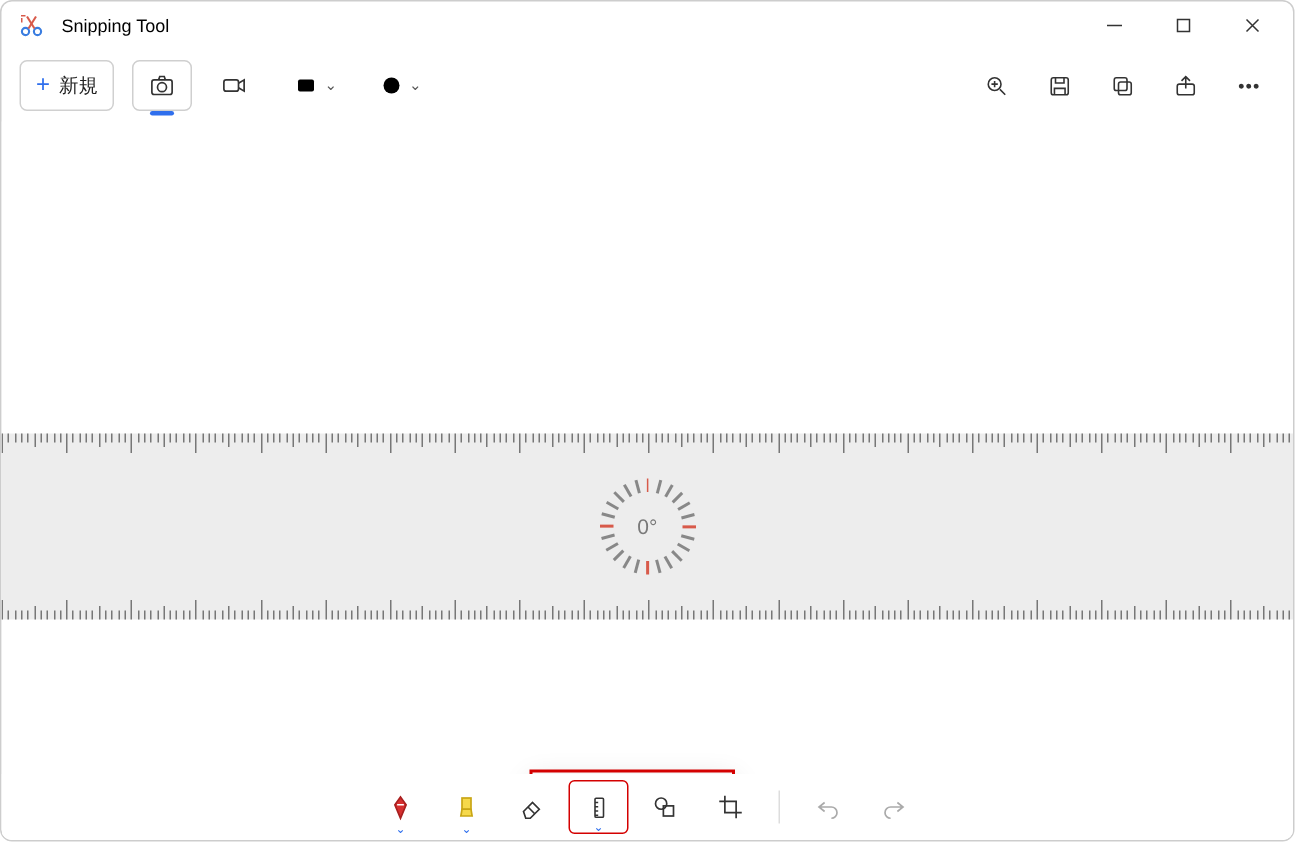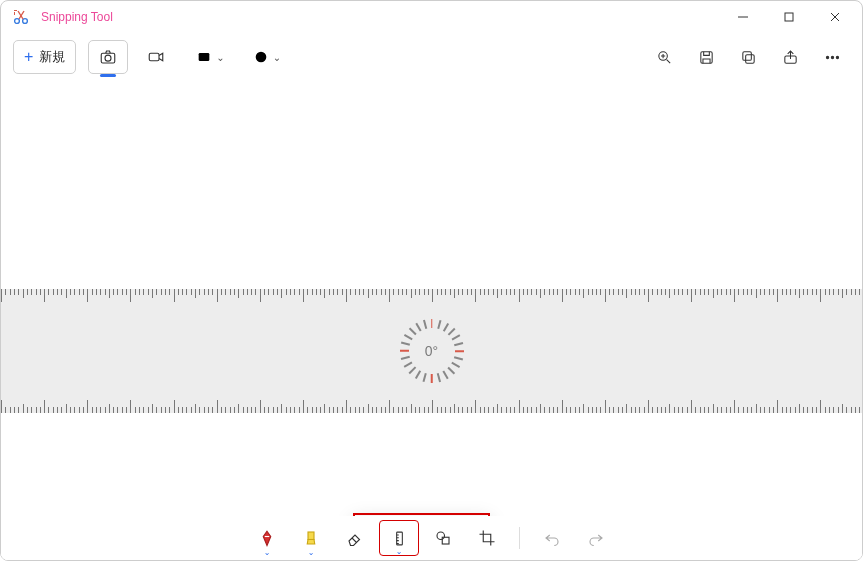--- a/index.html
+++ b/index.html
@@ -1,21 +1,21 @@
 <!DOCTYPE html>
 <html><head>
 <meta charset="utf-8">
 <style>
 * { margin: 0; padding: 0; box-sizing: border-box; font-family: "Segoe UI", "Yu Gothic UI", sans-serif; }
 body { width: 863px; height: 561px; background: #fff; border: 1px solid #cdcdcd; border-radius: 8px; overflow: hidden; display: flex; flex-direction: column; position: relative; }
 
 
 .titlebar { height: 32px; display: flex; align-items: center; padding: 0 4px 0 12px; }
 .app-icon { width: 16px; height: 16px; margin-right: 12px; display: flex; align-items: center; justify-content: center; }
-.app-title { font-size: 12px; color: #ec4899; }
+.app-title { font-size: 12px; color: #000000; }
 .tb-spacer { flex: 1; }
 .win-btn { width: 46px; height: 32px; display: flex; align-items: center; justify-content: center; color: #333; }
 .win-btn svg { width: 10px; height: 10px; }
 
 
 .toolbar { height: 48px; display: flex; align-items: center; padding: 0 12px; gap: 12px; }
 .btn { height: 34px; display: flex; align-items: center; justify-content: center; border: 1px solid #d0d0d0; border-radius: 5px; background: #fff; font-size: 13px; color: #222; padding: 0 10px; gap: 6px; }
 .btn .plus { color: #2f6fed; font-size: 16px; font-weight: 300; }
 .mode-group { display: flex; gap: 8px; }
 .mode-btn { width: 40px; height: 34px; display: flex; align-items: center; justify-content: center; border-radius: 5px; position: relative; }

